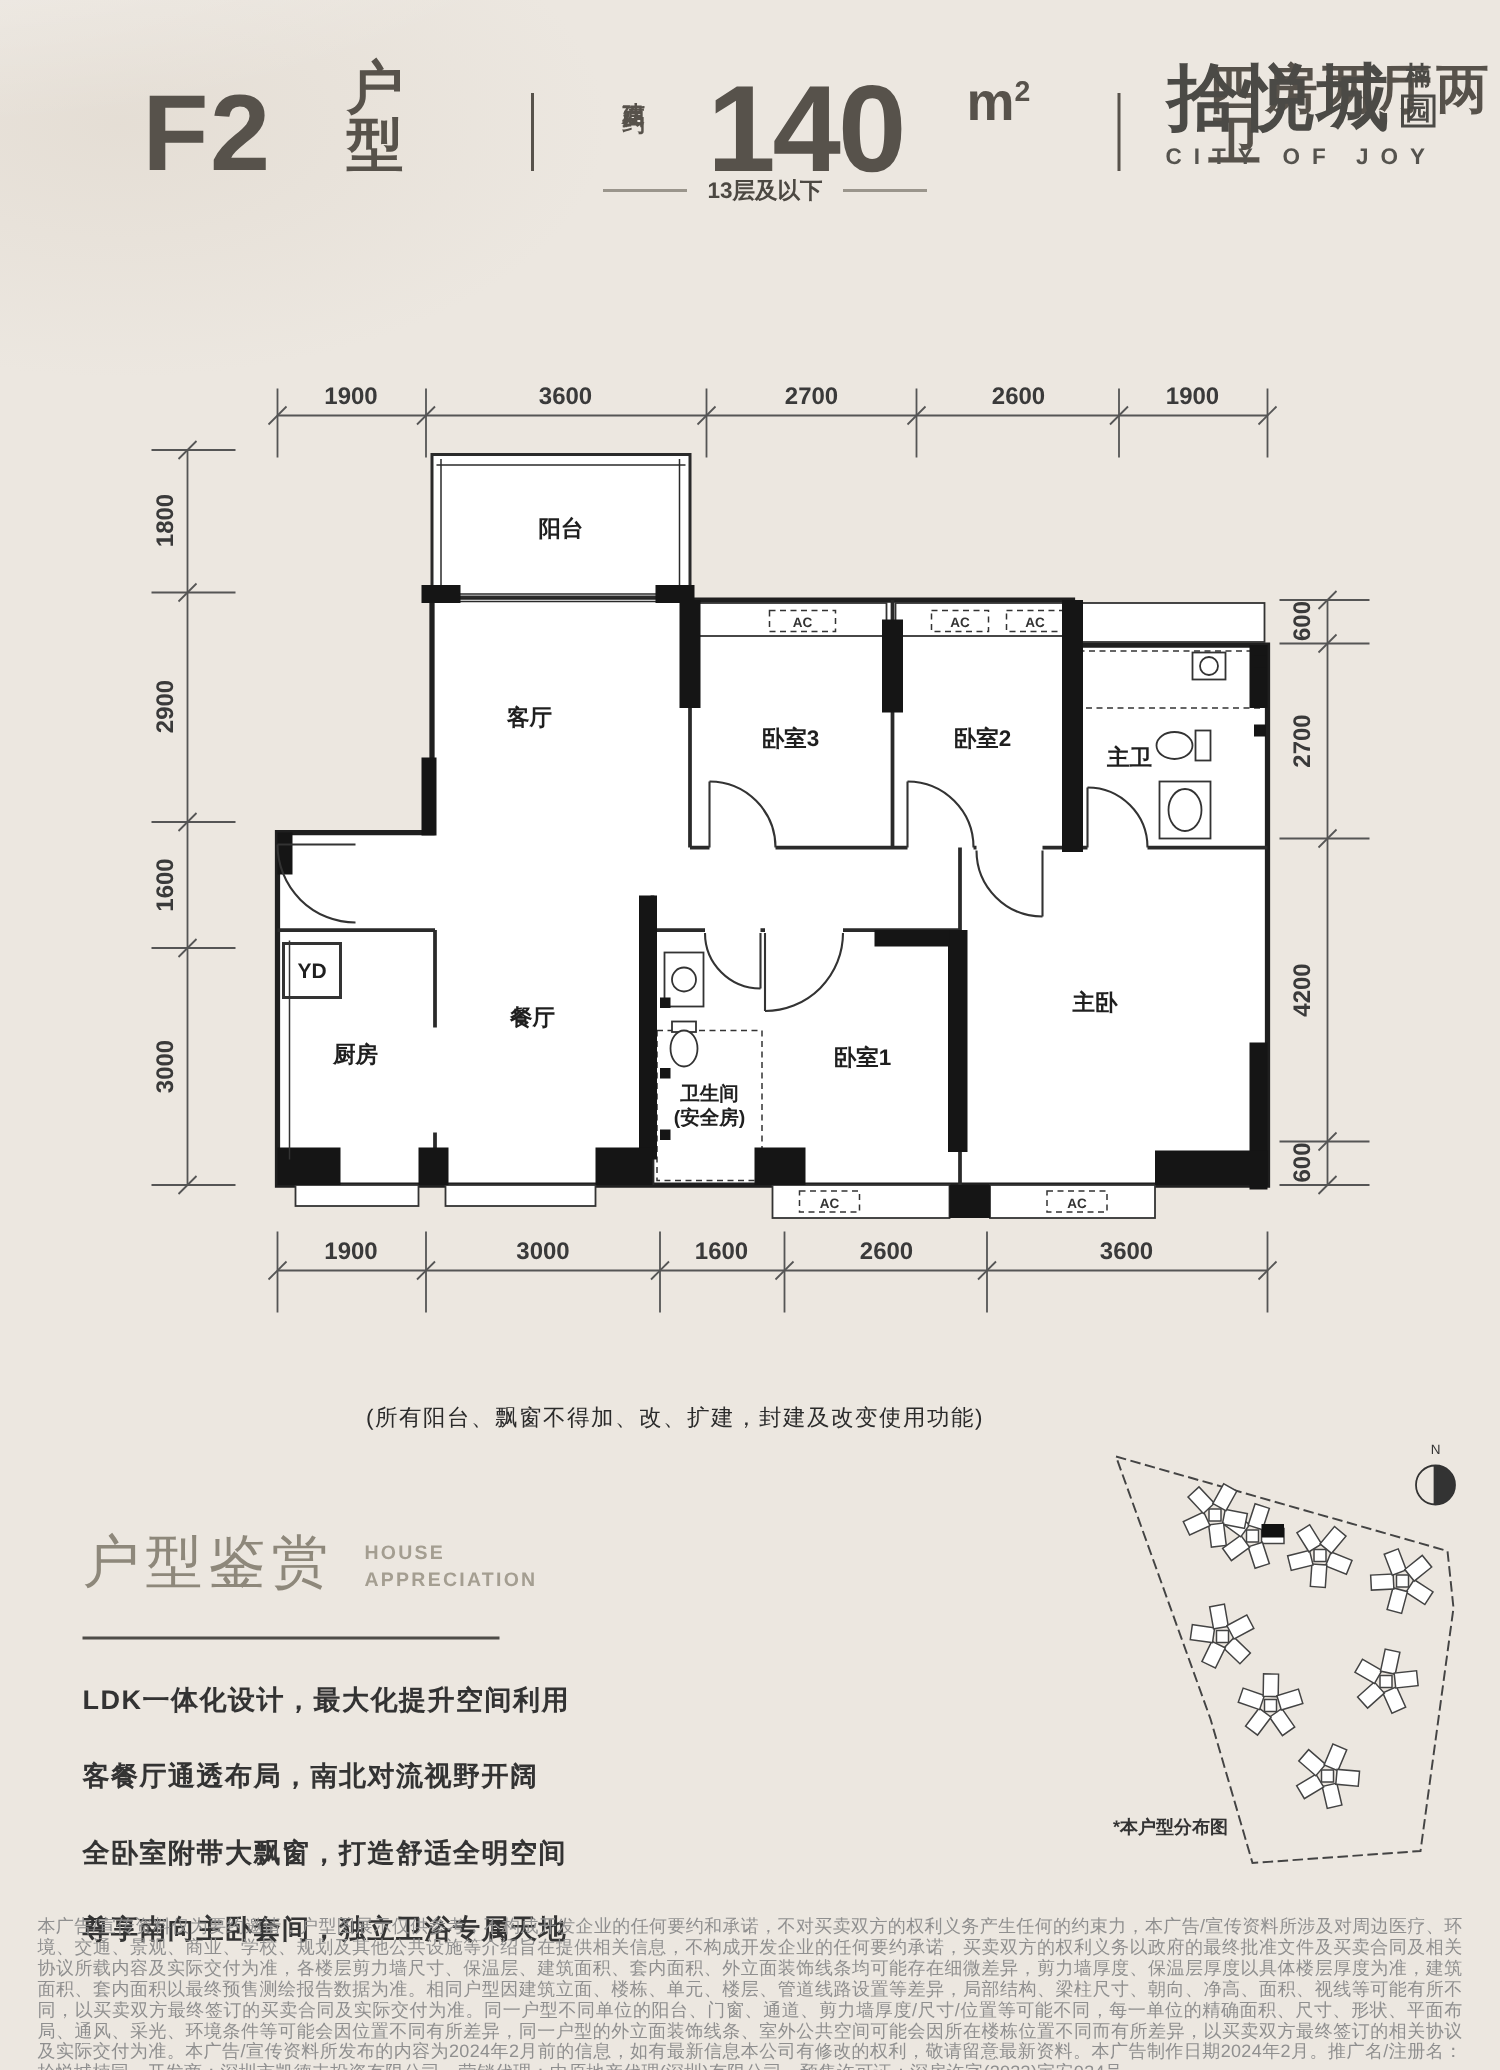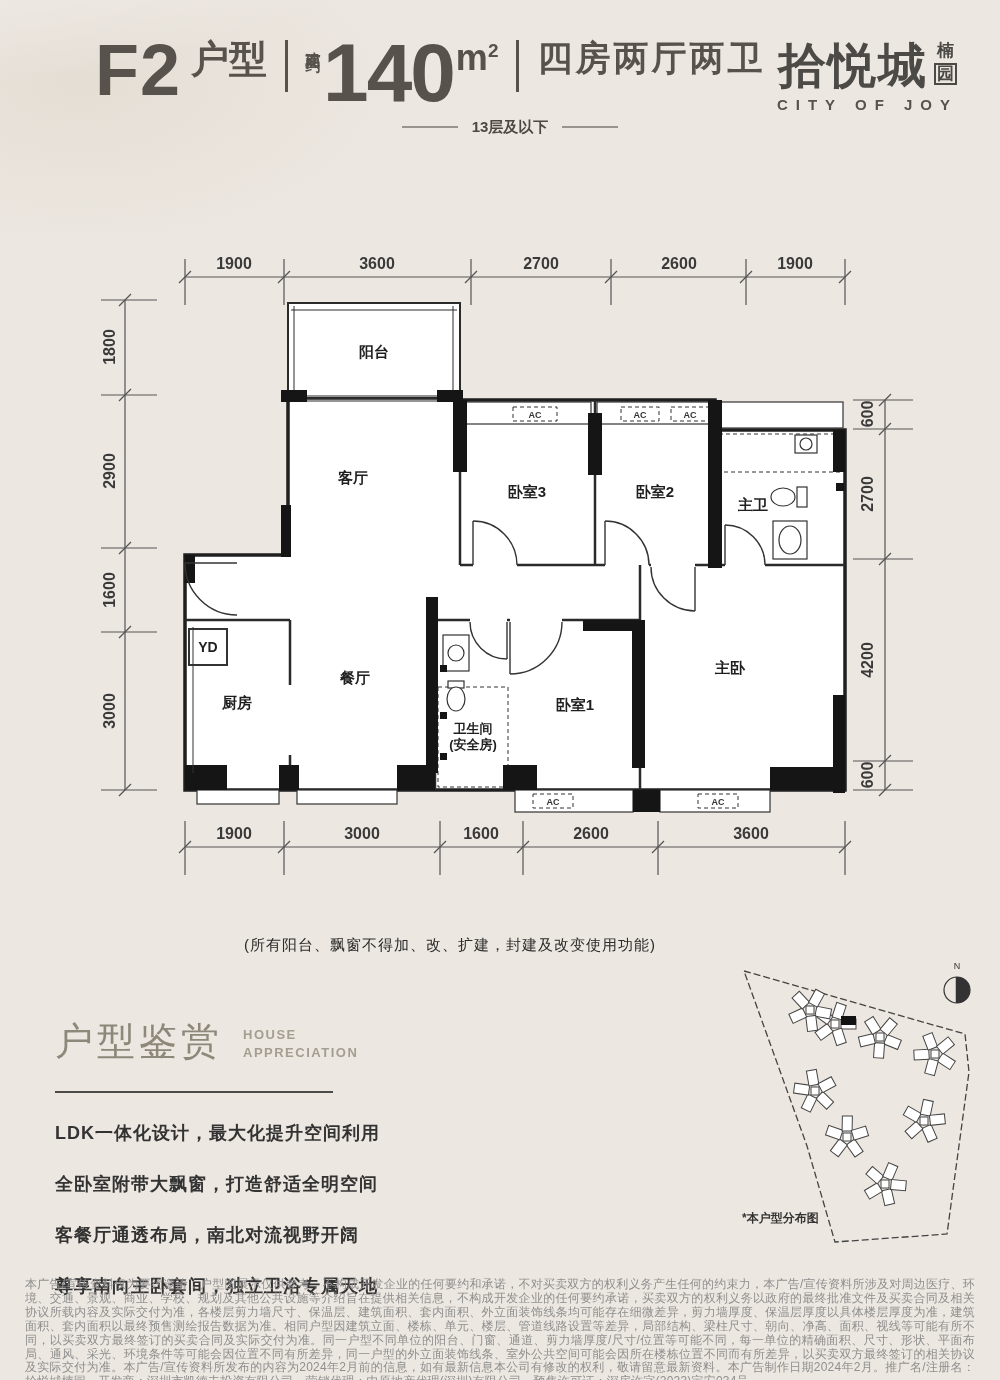--- a/index.html
+++ b/index.html
@@ -5,21 +5,21 @@
   html,body{margin:0;padding:0;}
   .page{position:relative;width:1000px;height:1380px;overflow:hidden;
     font-family:"Liberation Sans","DejaVu Sans",sans-serif;
     background:
       radial-gradient(900px 420px at -8% -12%, rgba(255,255,255,.6), rgba(255,255,255,0) 60%),
       radial-gradient(700px 300px at 55% -20%, rgba(255,255,255,.35), rgba(255,255,255,0) 70%),
       radial-gradient(500px 260px at 8% 6%, rgba(215,205,192,.35), rgba(215,205,192,0) 65%),
       #ece7e0;
     color:#57524b;}
   
-  .hdr{position:absolute;left:95px;top:40px;display:flex;align-items:flex-start;}
+  .hdr{position:absolute;left:95px;top:40px;display:flex;align-items:flex-end;gap:40px;}
   .f2{font-size:72px;font-weight:bold;line-height:.85;letter-spacing:1px;}
   .hx{font-size:38px;font-weight:bold;margin-left:10px;line-height:1;padding-bottom:4px;}
   .vbar{width:3px;height:52px;background:#57524b;margin:0 18px 6px 18px;}
   .areapre{writing-mode:vertical-rl;text-orientation:upright;font-size:15px;font-weight:bold;
     letter-spacing:3px;height:62px;line-height:1;margin:0 2px 2px 0;}
   .v120{font-size:82px;font-weight:bold;line-height:.8;letter-spacing:-2px;}
   .munit{font-size:36px;font-weight:bold;line-height:1;padding-bottom:34px;margin-left:2px;}
   .munit sup{font-size:19px;}
   .layoutdesc{font-size:35px;font-weight:bold;letter-spacing:3px;line-height:1;padding-bottom:8px;}
   .floor-note{position:absolute;left:300px;top:118px;width:420px;text-align:center;
@@ -290,22 +290,22 @@
     <div class="appr-head">
       <div class="appr-title">户型鉴赏</div>
       <div class="appr-en">
         <div>HOUSE</div>
         <div>APPRECIATION</div>
       </div>
     </div>
     <div class="appr-line"></div>
     <div class="features">
       <p>LDK一体化设计，最大化提升空间利用</p>
+      <p>客餐厅通透布局，南北对流视野开阔</p>
       <p>全卧室附带大飘窗，打造舒适全明空间</p>
-      <p>客餐厅通透布局，南北对流视野开阔</p>
       <p>尊享南向主卧套间，独立卫浴专属天地</p>
     </div>
   </div>
 
   <svg class="sitesvg" id="siteplan" width="270" height="300" viewBox="0 0 270 300">
     <polygon points="29,19 250,82 254,120 232,282 120,290 92,194" fill="none" stroke="#444" stroke-width="1.3" stroke-dasharray="7 3"></polygon>
     <g>
       <circle cx="242" cy="38" r="13" fill="none" stroke="#333" stroke-width="1.2"></circle>
       <path d="M242 25 A13 13 0 0 1 242 51 Z" fill="#333"></path>
       <line x1="242" y1="25" x2="242" y2="51" stroke="#333" stroke-width="2.5"></line>

